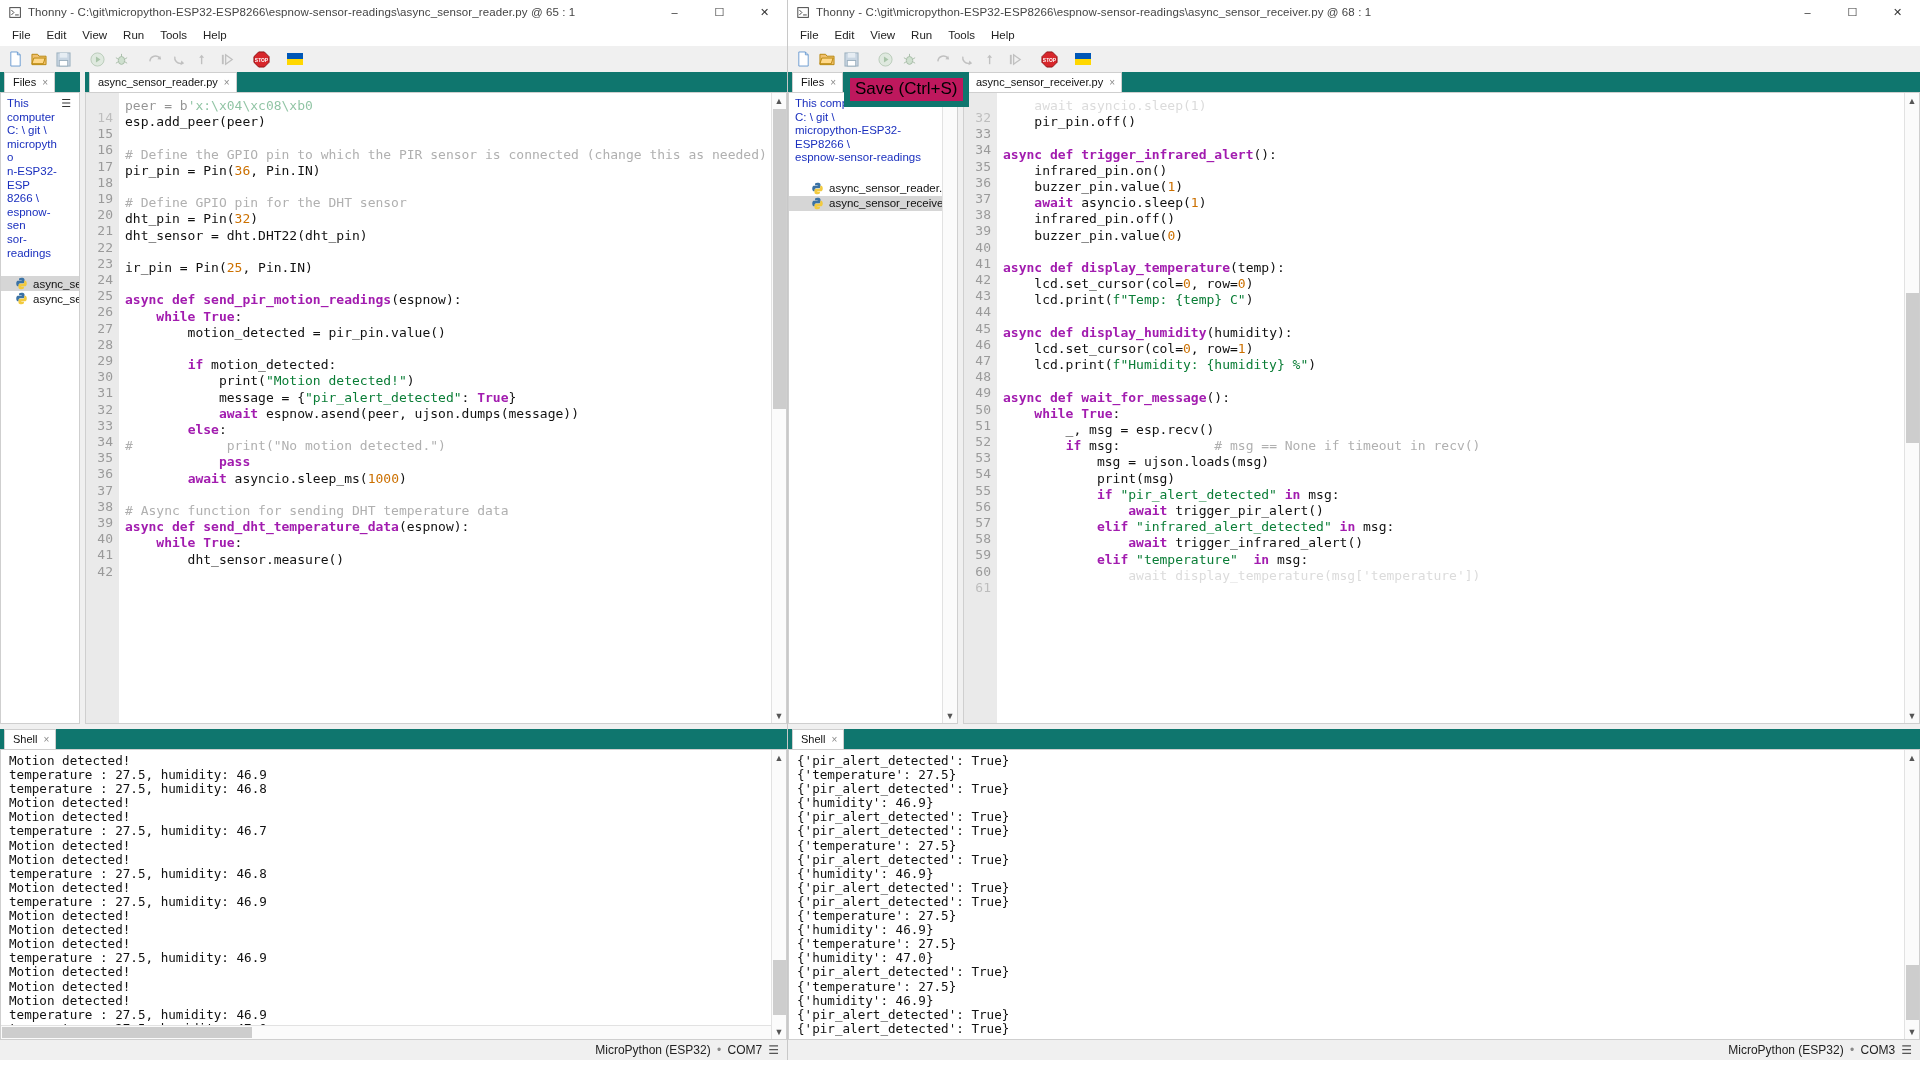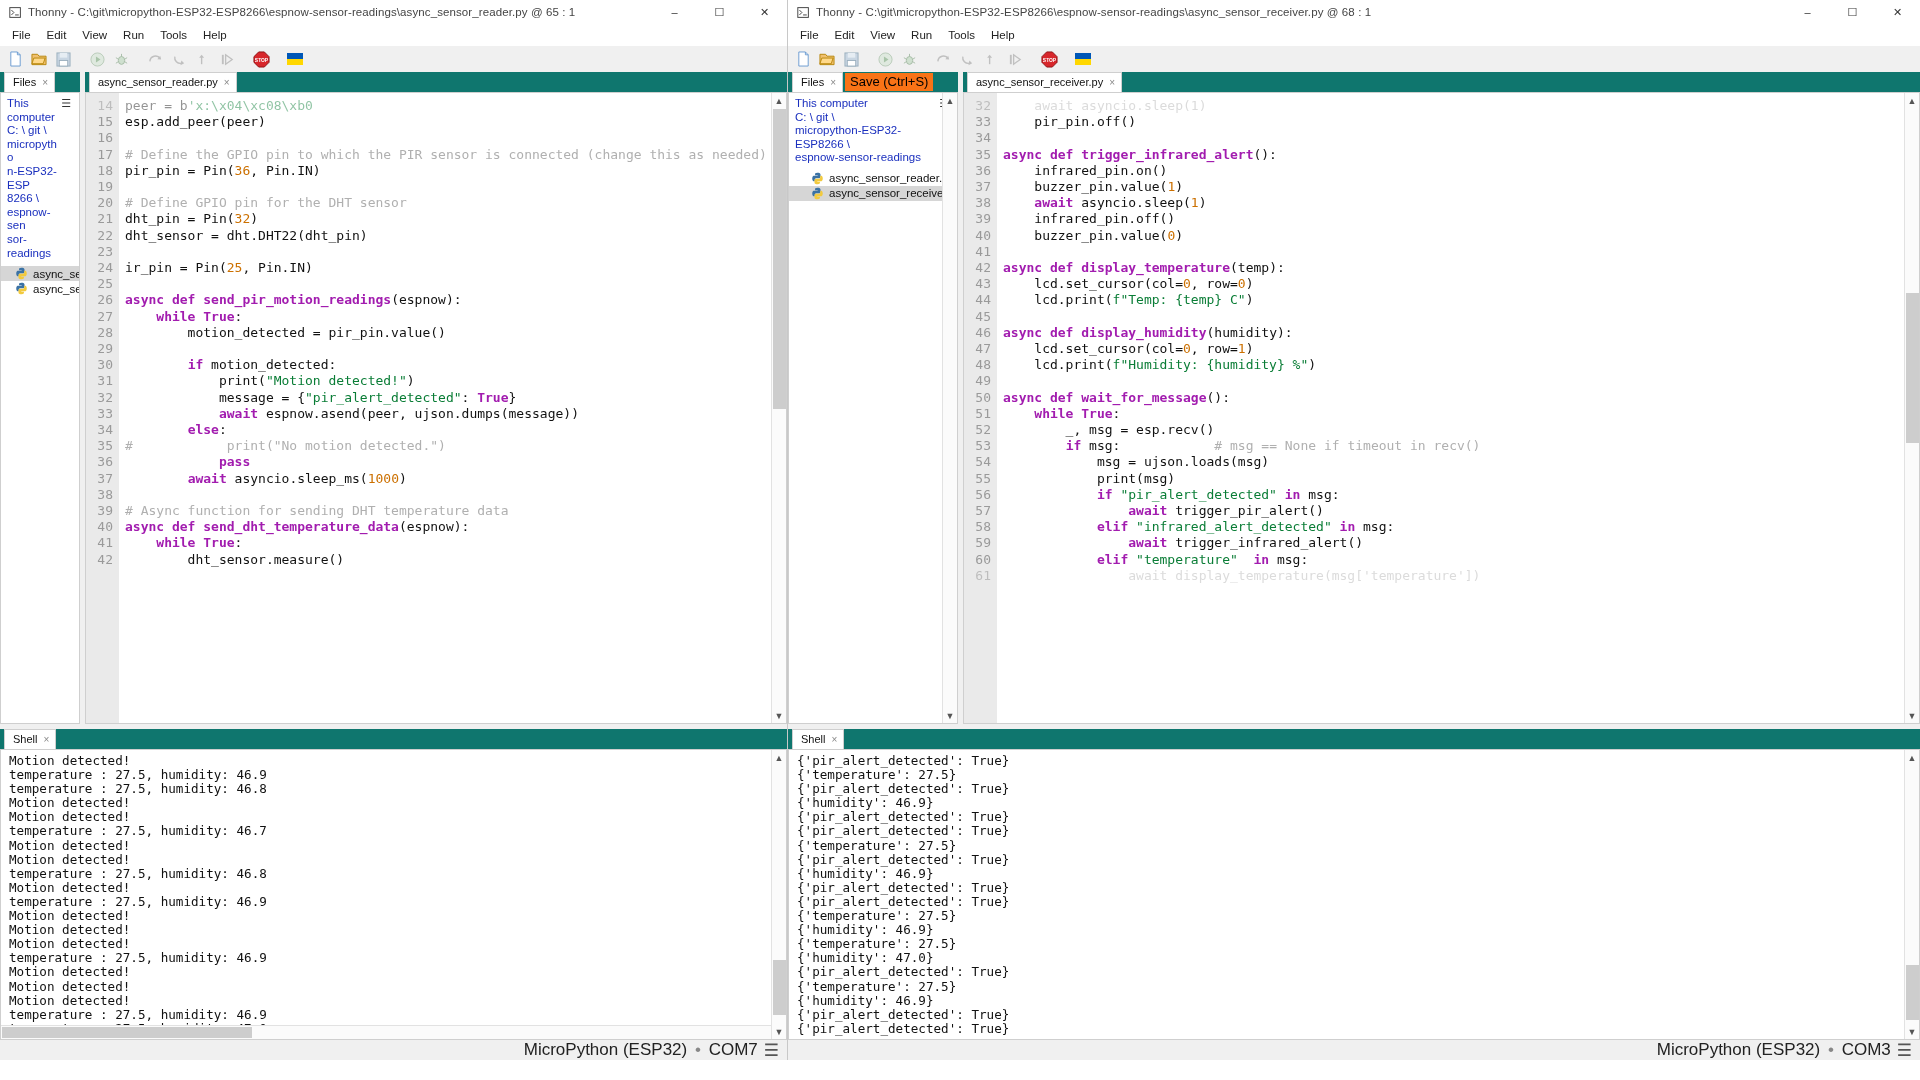--- a/index.html
+++ b/index.html
@@ -24,65 +24,65 @@
 
   .menubar { height:22px; background:#ffffff; display:flex; align-items:center;
              padding-left:4px; flex:0 0 auto; }
   .menu-item { font-size:11.5px; color:#222; padding:2px 8px; }
 
   .toolbar { height:26px; background:#f0f0f0; display:flex; align-items:center;
              padding-left:4px; gap:2px; flex:0 0 auto; position:relative; }
   .tb { width:22px; height:22px; display:flex; align-items:center; justify-content:center;
         font-size:13px; line-height:1; }
   .tb.sep { width:8px; }
-  .tooltip { position:absolute; left:56px; top:26px; background:#f97316;
-             border:1px solid #0f766e; font-size:13px; padding:1px 5px 2px 5px;
+  .tooltip { position:absolute; left:56px; top:26px; background:#be185d;
+             border:6px solid #0f766e; font-size:17px; padding:1px 5px 2px 5px;
              color:#000; white-space:nowrap; z-index:40; }
 
   
   .workarea { flex:1 1 auto; display:flex; min-height:0; background:#f0f0f0; }
   .files-pane { display:flex; flex-direction:column; background:#f0f0f0; flex:0 0 auto; }
   .editor-pane { flex:1 1 auto; display:flex; flex-direction:column; min-width:0;
                  background:#f0f0f0; }
 
   .tabstrip { height:20px; background:#0f766e; display:flex; align-items:flex-end;
               padding-left:4px; flex:0 0 auto; }
   .tab { background:#ffffff; border:1px solid #cfcfcf; border-bottom:none;
          font-size:11px; color:#111; padding:2px 6px 3px 8px; display:flex;
          align-items:center; gap:6px; height:20px; }
   .tab .x { color:#888; font-size:10px; }
 
   .files-body { flex:1 1 auto; background:#ffffff; border:1px solid #cfcfcf;
                 position:relative; overflow:hidden; }
-  .files-head { display:flex; padding:4px 2px 6px 6px; }
+  .files-head { display:flex; padding:4px 2px 16px 6px; }
   .files-path { color:#1a2fbe; font-size:11.5px; line-height:13.6px; word-break:break-word; }
   .hamb { margin-left:auto; padding-right:6px; color:#333; font-size:11px; }
   .file-row { display:flex; align-items:center; gap:5px; padding:1px 4px 1px 22px;
               font-size:11.5px; color:#111; white-space:nowrap; overflow:hidden; }
   .file-row.sel { background:#d6d6d6; }
   .pyico { width:13px; height:13px; flex:0 0 auto; }
 
   .editor-body { flex:1 1 auto; background:#ffffff; border:1px solid #cfcfcf;
                  position:relative; overflow:hidden; display:flex; }
   .gutter { width:33px; background:#eaeaea; color:#9a9a9a; text-align:right;
-            padding:5px 6px 0 0; flex:0 0 auto; }
+            padding:17px 6px 0 0; flex:0 0 auto; }
   .codearea { flex:1 1 auto; position:relative; overflow:hidden; padding:5px 0 0 6px; }
   .code, .gutter { font-family:"DejaVu Sans Mono","Liberation Mono",monospace;
                    font-size:13px; line-height:16.2px; white-space:pre; }
   .clipline { overflow:hidden; }
 
   
   .shell-pane { flex:0 0 auto; display:flex; flex-direction:column; background:#f0f0f0; }
   .shell-body { flex:1 1 auto; background:#ffffff; border:1px solid #cfcfcf;
                 overflow:hidden; position:relative; padding:4px 0 0 8px; }
   .shell-line { font-family:"DejaVu Sans Mono","Liberation Mono",monospace;
                 font-size:12.6px; line-height:14.1px; color:#111; white-space:pre; }
 
   .statusbar { height:20px; background:#f0f0f0; display:flex; align-items:center;
-               justify-content:flex-end; flex:0 0 auto; font-size:17px; color:#222;margin-left:8px; }
+               justify-content:flex-end; flex:0 0 auto; font-size:12px; color:#222;margin-left:8px; }
   .status-txt { padding-right:6px; }
   .status-sep { padding:0 3px; color:#888; }
 
   
   .vbar { position:absolute; right:0; top:0; width:15px; bottom:0; background:#fbfbfb;
           border-left:1px solid #e2e2e2; }
   .vbar .arrow { height:15px; display:flex; align-items:center; justify-content:center;
                  font-size:9px; color:#555; }
   .vbar .thumb { position:absolute; left:1px; width:13px; background:#cdcdcd; }
   .hbar { position:absolute; left:0; bottom:0; height:14px; right:0; background:#fbfbfb;

